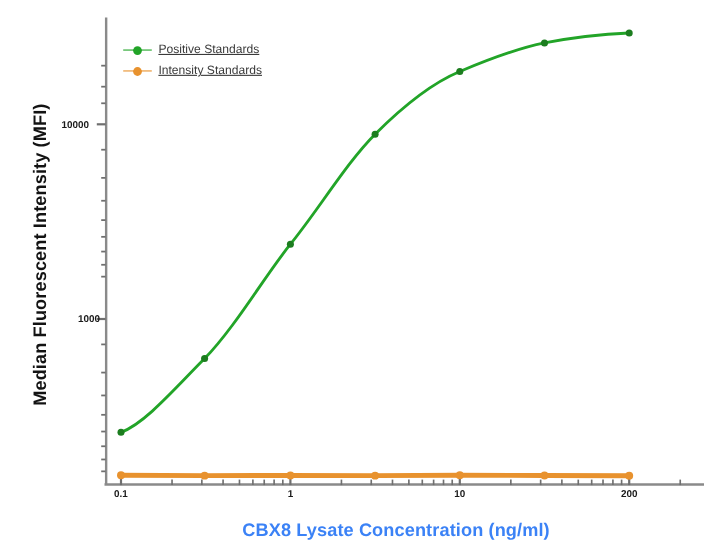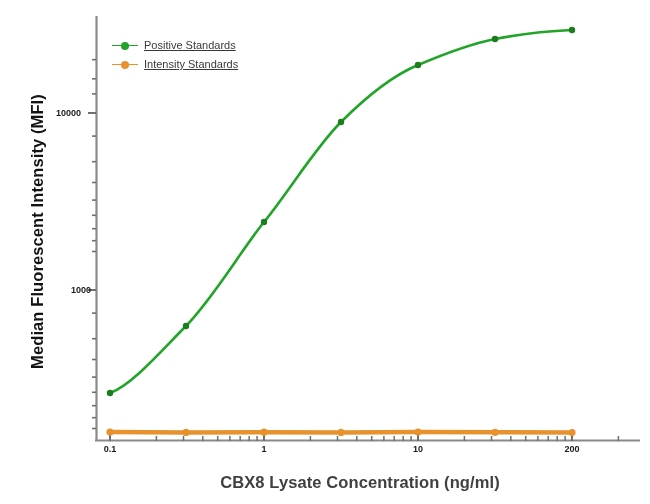--- a/index.html
+++ b/index.html
@@ -36,21 +36,21 @@
     white-space: nowrap;
   }
   .x-axis-title {
     position: absolute;
     left: 96px;
     top: 473px;
     width: 528px;
     text-align: center;
     font-size: 16.5px;
     font-weight: bold;
-    color: #404040;
+    color: #3b82f6;
     letter-spacing: 0.1px;
   }
   .tick-label {
     position: absolute;
     font-size: 9px;
     color: #1a1a1a;
     font-weight: bold;
     white-space: nowrap;
   }
   .x-tick-label {

